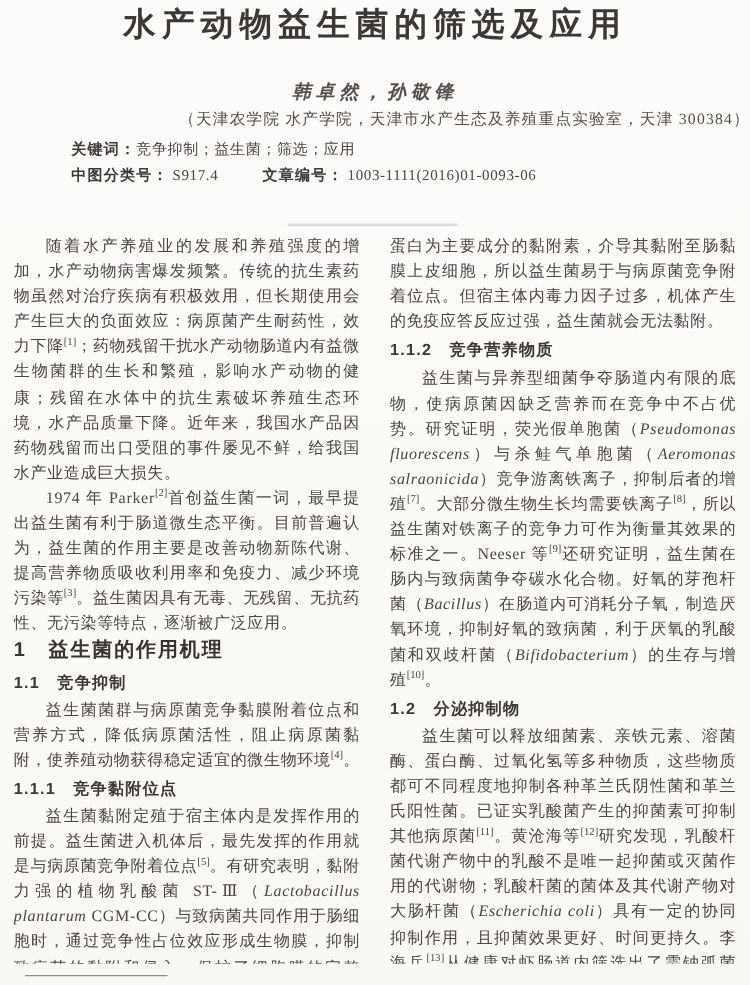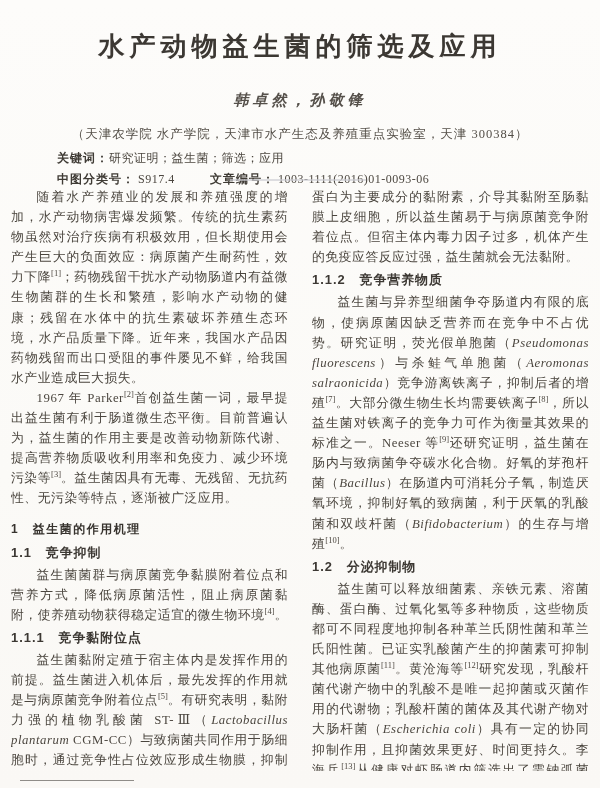--- a/index.html
+++ b/index.html
@@ -4,29 +4,29 @@
 <style>
   html,body{margin:0;padding:0;}
   body{background:#e8e6e2;font-family:"Liberation Serif","DejaVu Serif",serif;}
   .page{
     position:relative;width:600px;height:788px;margin:0 auto;
     background:#fcfbf8;
     background-image:linear-gradient(180deg,#fdfcfa 0%,#fbfaf7 60%,#faf8f5 100%);
     color:#4b463f;overflow:hidden;
   }
   .page-title{
-    margin:0;padding-top:29px;text-align:center;
+    margin:0;padding-top:2px;text-align:center;
     font-size:26px;font-weight:600;letter-spacing:5px;color:#3c3833;
   }
   .authors{
     margin-top:27px;text-align:center;
     font-style:italic;font-size:15px;letter-spacing:4px;color:#55504a;font-weight:600;
   }
   .affiliation{
-    margin-top:16px;text-align:center;
+    margin-top:4px;text-align:right;
     font-size:12.5px;letter-spacing:1px;color:#534e47;
   }
   .meta{
     margin:5px 0 0 57px;font-size:12px;color:#4b463f;
   }
   .meta-row{display:flex;align-items:baseline;line-height:21px;}
   .meta-label{
     font-family:"Liberation Sans","DejaVu Sans",sans-serif;
     font-weight:bold;color:#3f3b35;letter-spacing:1px;
   }
@@ -41,21 +41,21 @@
     position:absolute;left:11px;top:187px;width:578px;height:584px;
     display:flex;gap:24px;overflow:hidden;
   }
   .col{flex:1 1 0;overflow:hidden;height:100%;}
   .para{
     margin:0;font-size:12.8px;line-height:20.1px;letter-spacing:0.55px;
     text-align:justify;color:#4b463f;
   }
   .para.indent{text-indent:2em;}
   .h-level1{
-    margin:12px 0 5px 0;font-size:12px;font-weight:bold;letter-spacing:1.5px;
+    margin:1px 0 5px 0;font-size:16px;font-weight:bold;letter-spacing:1.5px;
     font-family:"Liberation Sans","DejaVu Sans",sans-serif;color:#37332e;
   }
   .h-level2{
     margin:3px 0 2px 0;font-size:12.9px;font-weight:bold;letter-spacing:1px;
     font-family:"Liberation Sans","DejaVu Sans",sans-serif;color:#3c3833;
     line-height:20.1px;
   }
   sup{font-size:8.5px;line-height:0;letter-spacing:0;}
   .footnote-rule{
     position:absolute;left:20px;bottom:7px;width:114px;height:0;
@@ -69,41 +69,41 @@
 
   <h1 class="page-title">水产动物益生菌的筛选及应用</h1>
 
   <div class="authors">韩卓然，孙敬锋</div>
 
   <div class="affiliation">（天津农学院 水产学院，天津市水产生态及养殖重点实验室，天津 300384）</div>
 
   <div class="meta">
     <div class="meta-row">
       <span class="meta-label">关键词：</span>
-      <span class="meta-value">研究证明；益生菌；筛选；应用</span>
+      <span class="meta-value">竞争抑制；益生菌；筛选；应用</span>
     </div>
     <div class="meta-row">
       <span class="meta-seg1">
         <span class="meta-label">中图分类号：</span>
         <span class="meta-value">S917.4</span>
       </span>
       <span>
         <span class="meta-label">文章编号：</span>
         <span class="meta-value">1003-1111(2016)01-0093-06</span>
       </span>
     </div>
   </div>
 
   <div class="header-divider"></div>
 
   <div class="article">
 
     <div class="col">
       <p class="para indent"><span>随着水产养殖业的发展和养殖强度的增加，水产动物病害爆发频繁。传统的抗生素药物虽然对治疗疾病有积极效用，但长期使用会产生巨大的负面效应：病原菌产生耐药性，效力下降</span><sup>[1]</sup><span>；药物残留干扰水产动物肠道内有益微生物菌群的生长和繁殖，影响水产动物的健康；残留在水体中的抗生素破坏养殖生态环境，水产品质量下降。近年来，我国水产品因药物残留而出口受阻的事件屡见不鲜，给我国水产业造成巨大损失。</span></p>
-      <p class="para indent"><span>1967 年 Parker</span><sup>[2]</sup><span>首创益生菌一词，最早提出益生菌有利于肠道微生态平衡。目前普遍认为，益生菌的作用主要是改善动物新陈代谢、提高营养物质吸收利用率和免疫力、减少环境污染等</span><sup>[3]</sup><span>。益生菌因具有无毒、无残留、无抗药性、无污染等特点，逐渐被广泛应用。</span></p>
+      <p class="para indent"><span>1974 年 Parker</span><sup>[2]</sup><span>首创益生菌一词，最早提出益生菌有利于肠道微生态平衡。目前普遍认为，益生菌的作用主要是改善动物新陈代谢、提高营养物质吸收利用率和免疫力、减少环境污染等</span><sup>[3]</sup><span>。益生菌因具有无毒、无残留、无抗药性、无污染等特点，逐渐被广泛应用。</span></p>
       <h2 class="h-level1">1　益生菌的作用机理</h2>
       <h3 class="h-level2">1.1　竞争抑制</h3>
       <p class="para indent"><span>益生菌菌群与病原菌竞争黏膜附着位点和营养方式，降低病原菌活性，阻止病原菌黏附，使养殖动物获得稳定适宜的微生物环境</span><sup>[4]</sup><span>。</span></p>
       <h3 class="h-level2">1.1.1　竞争黏附位点</h3>
       <p class="para indent"><span>益生菌黏附定殖于宿主体内是发挥作用的前提。益生菌进入机体后，最先发挥的作用就是与病原菌竞争附着位点</span><sup>[5]</sup><span>。有研究表明，黏附力强的植物乳酸菌 ST-Ⅲ（</span><span style="font-style: italic;">Lactobacillus plantarum</span><span> CGM-CC）与致病菌共同作用于肠细胞时，通过竞争性占位效应形成生物膜，抑制致病菌的黏附和侵入，保护了细胞膜的完整性，使宿主细胞免受损伤</span><sup>[6]</sup><span>。益生菌和病原菌的黏附机制相似，益生菌分泌一种以</span></p>
     </div>
 
     <div class="col">
       <p class="para"><span>蛋白为主要成分的黏附素，介导其黏附至肠黏膜上皮细胞，所以益生菌易于与病原菌竞争附着位点。但宿主体内毒力因子过多，机体产生的免疫应答反应过强，益生菌就会无法黏附。</span></p>
       <h3 class="h-level2">1.1.2　竞争营养物质</h3>

